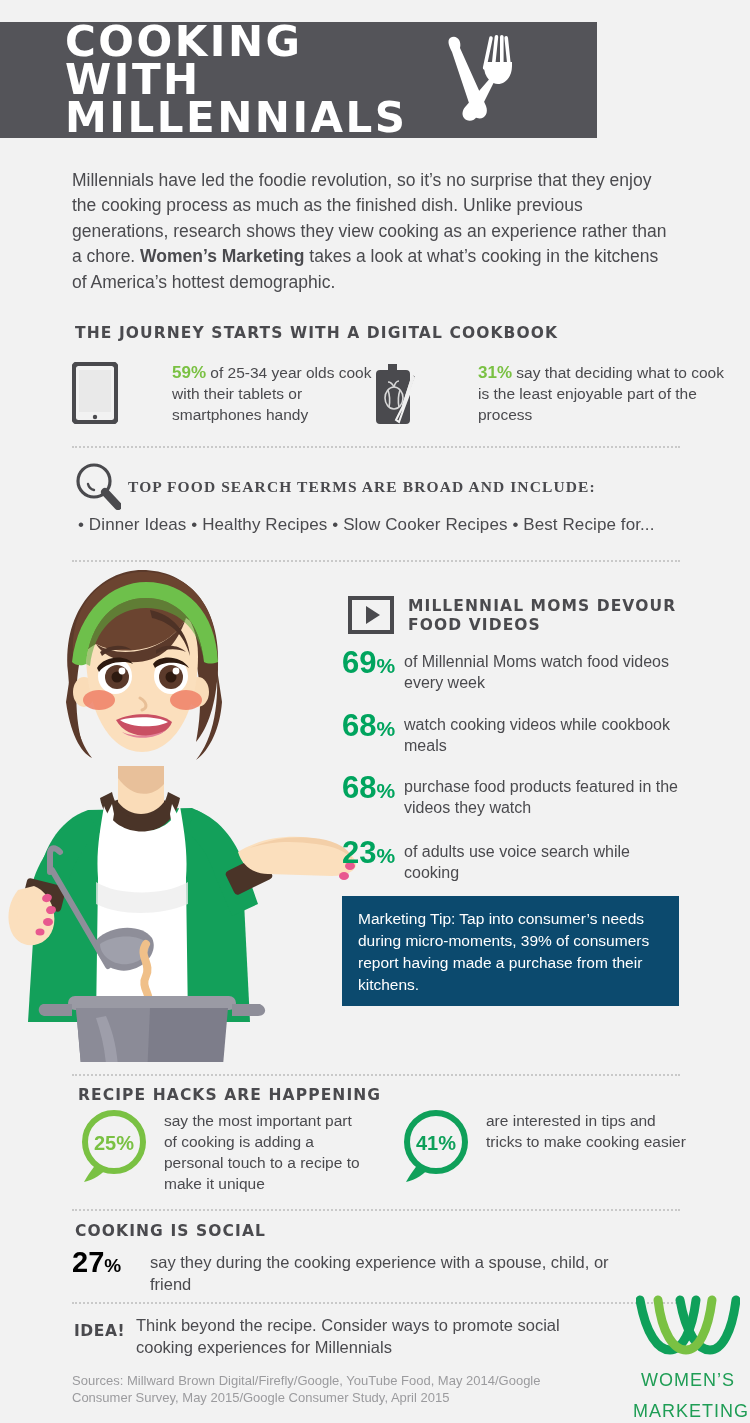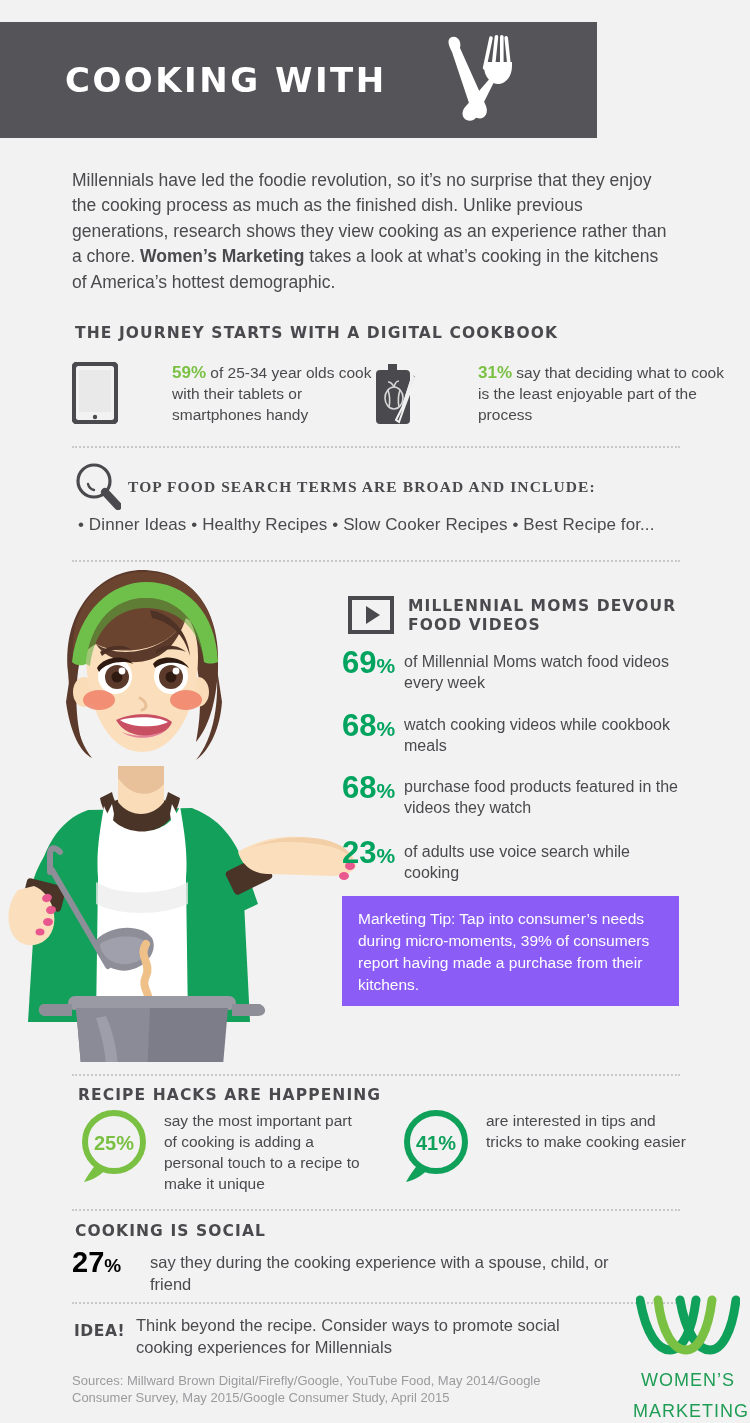--- a/index.html
+++ b/index.html
@@ -15,21 +15,21 @@
 
   
   .header-bar{
     position:absolute;left:0;top:22px;width:597px;height:116px;
     background:#545459;
     display:flex;align-items:center;justify-content:space-between;
   }
   .header-title{
     margin-left:65px;
     color:#ffffff;
-    font-size:34px;
+    font-size:42px;
     line-height:38px;
     font-weight:bold;
     letter-spacing:2.5px;
     text-transform:uppercase;
     font-family:"DejaVu Sans", sans-serif;
   }
   .header-title .l2{display:block;}
   .header-icon{margin-right:85px;display:block;}
 
   
@@ -78,21 +78,21 @@
   .stat{position:absolute;display:flex;align-items:flex-start;}
   .stat .num{
     color:#00a45e;font-weight:bold;font-size:31px;line-height:30px;
     font-family:"Liberation Sans", sans-serif;flex:0 0 auto;width:62px;
   }
   .stat .num .pc{font-size:21px;}
   .stat .txt{font-size:16px;line-height:20.5px;color:#4a4a4e;padding-top:4px;}
 
   .tipbox{
     position:absolute;left:342px;top:896px;width:337px;height:110px;
-    background:#8b5cf6;color:#ffffff;
+    background:#0c4a6e;color:#ffffff;
     font-size:15.5px;line-height:22px;
     padding:12px 16px;box-sizing:border-box;
   }
 
   
   .hacks-head{position:absolute;left:78px;top:1086px;}
   .bubble-wrap{position:absolute;display:flex;align-items:flex-start;}
   .bubble-txt{font-size:15.5px;line-height:21px;color:#4a4a4e;padding-top:2px;}
 
   
@@ -126,20 +126,21 @@
   .illo{position:absolute;left:0;top:552px;width:360px;height:510px;}
 </style>
 </head>
 <body>
 
 <div class="page">
 
   <div class="header-bar">
     <div class="header-title">
       <span>COOKING WITH</span>
+      <span class="l2">MILLENNIALS</span>
     </div>
     <div class="header-icon">
       <svg width="72" height="92" viewBox="0 0 72 92">
         <g fill="#ffffff">
 
           <path d="M10 6 C16 2 22 8 20 16 L46 74 C49 82 44 88 37 86 C33 85 31 81 31 77 L12 20 C9 14 7 9 10 6 Z"></path>
 
           <rect x="46" y="4" width="3.6" height="34" rx="1.8" transform="rotate(12 47.8 21)"></rect>
           <rect x="53" y="3" width="3.6" height="35" rx="1.8" transform="rotate(6 54.8 20.5)"></rect>
           <rect x="60" y="3" width="3.6" height="35" rx="1.8" transform="rotate(0 61.8 20.5)"></rect>

